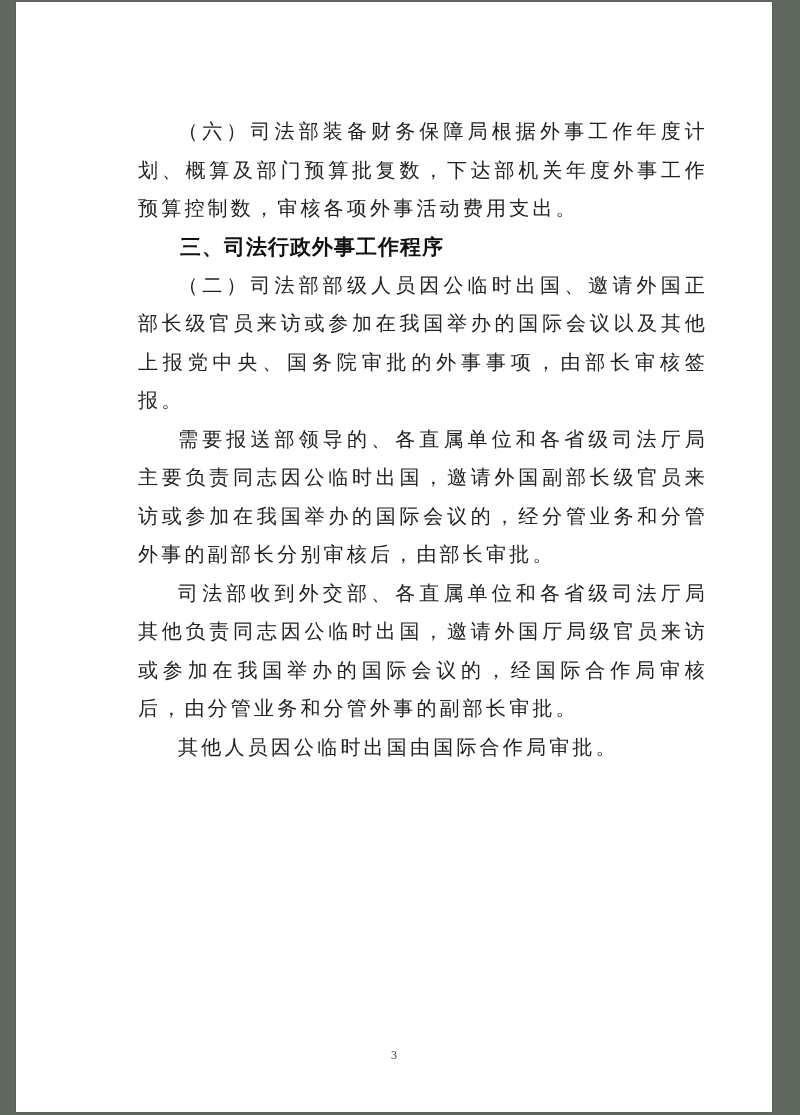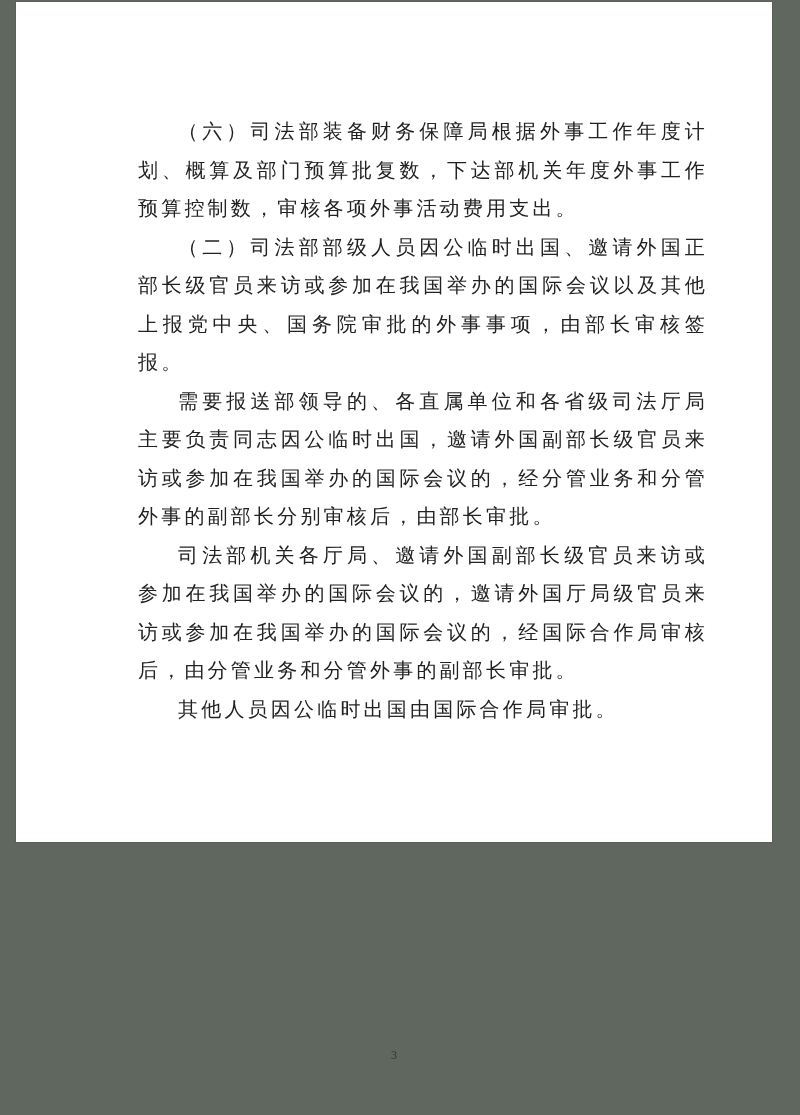--- a/index.html
+++ b/index.html
@@ -13,21 +13,21 @@
       position: relative;
       overflow: hidden;
       font-family: "DejaVu Serif", "Liberation Serif", serif;
       color: #222;
     }
     .page {
       position: absolute;
       left: 16px;
       top: 2px;
       width: 756px;
-      height: 840px;
+      height: 1110px;
       background: #ffffff;
       box-shadow: 0 0 1px rgba(0,0,0,0.4);
     }
     .content {
       position: absolute;
       left: 122px;
       top: 110px;
       width: 570px;
     }
     .para {
@@ -62,19 +62,20 @@
       color: #333;
       font-family: "Liberation Serif", serif;
     }
   </style>
 </head>
 <body>
 
 <div class="page">
   <div class="content">
     <p class="para">（六）司法部装备财务保障局根据外事工作年度计划、概算及部门预算批复数，下达部机关年度外事工作预算控制数，审核各项外事活动费用支出。</p>
+    <h2 class="heading">三、司法行政外事工作程序</h2>
     <p class="para">（二）司法部部级人员因公临时出国、邀请外国正部长级官员来访或参加在我国举办的国际会议以及其他上报党中央、国务院审批的外事事项，由部长审核签报。</p>
     <p class="para">需要报送部领导的、各直属单位和各省级司法厅局主要负责同志因公临时出国，邀请外国副部长级官员来访或参加在我国举办的国际会议的，经分管业务和分管外事的副部长分别审核后，由部长审批。</p>
-    <p class="para">司法部机关各厅局、邀请外国副部长级官员来访或参加在我国举办的国际会议的，邀请外国厅局级官员来访或参加在我国举办的国际会议的，经国际合作局审核后，由分管业务和分管外事的副部长审批。</p>
+    <p class="para">司法部收到外交部、各直属单位和各省级司法厅局其他负责同志因公临时出国，邀请外国厅局级官员来访或参加在我国举办的国际会议的，经国际合作局审核后，由分管业务和分管外事的副部长审批。</p>
     <p class="para">其他人员因公临时出国由国际合作局审批。</p>
   </div>
   <div class="page-number">3</div>
 </div>
 
 </body></html>

